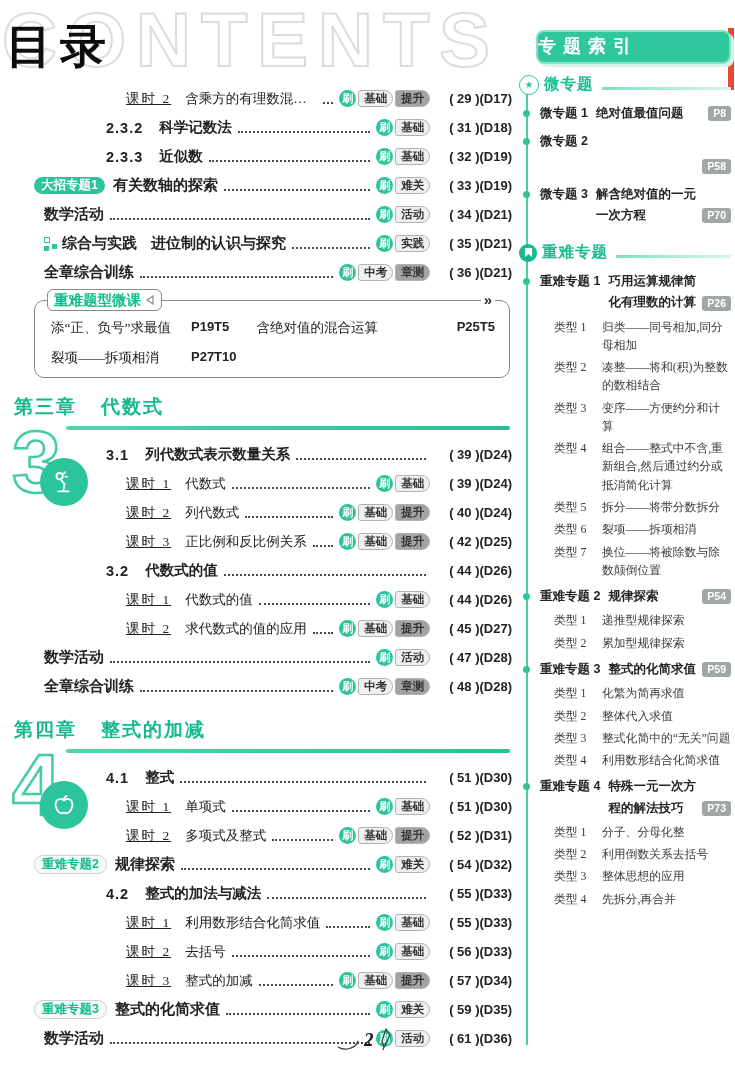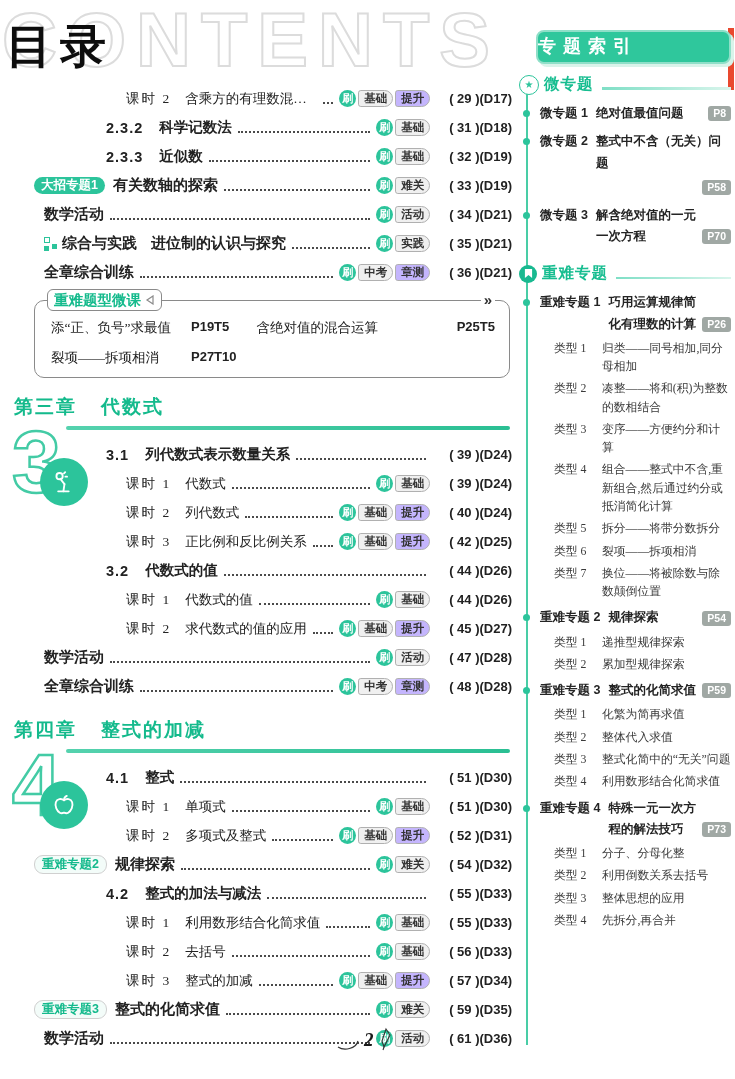--- a/index.html
+++ b/index.html
@@ -11,35 +11,35 @@
              letter-spacing:10px;white-space:nowrap;color:#fff;-webkit-text-stroke:2px #dcdcdc;
              line-height:1.05;user-select:none;}
   .cn-title{position:absolute;top:16px;left:6px;font-size:46px;font-weight:900;color:#0d0d0d;
             letter-spacing:8px;}
   .red-tab{position:absolute;right:1px;top:28px;width:6px;height:62px;background:#e9492f;}
 
   
   .main{position:absolute;left:0;top:84px;width:520px;}
   .row{display:flex;align-items:center;height:29px;padding-right:8px;font-size:13.5px;white-space:nowrap;}
   .row--lesson{padding-left:126px;font-family:"Liberation Serif",serif;}
-  .row--lesson .r-lbl{margin-right:14px;letter-spacing:2px;}
+  .row--lesson .r-lbl{margin-right:14px;letter-spacing:2px;text-decoration:underline;}
   .row--section{padding-left:106px;font-weight:bold;font-size:14.5px;}
   .row--section .r-lbl{margin-right:16px;letter-spacing:1px;}
   .row--activity{padding-left:44px;font-weight:bold;font-size:15px;}
   .row--special{padding-left:34px;font-weight:bold;font-size:15px;}
   .row--practice{padding-left:44px;font-weight:bold;font-size:15px;}
   .row--practice .r-lbl{margin-right:14px;}
   .r-title{overflow:hidden;text-overflow:ellipsis;}
   .leader{flex:1;border-bottom:2px dotted #4a4a4a;margin:8px 6px 0 6px;min-width:10px;}
   .r-page{font-weight:600;font-size:13px;margin-left:17px;font-family:"Liberation Sans",sans-serif;}
   .shua{display:inline-block;width:17px;height:17px;border-radius:50%;background:#2cc49b;color:#fff;
         font-size:11px;line-height:17px;text-align:center;font-weight:bold;margin-right:2px;flex:none;}
   .tag{display:inline-block;font-size:11.5px;font-weight:600;color:#333;border:1px solid #b0b0b0;
        background:#f0f0f0;padding:0 5px;line-height:15px;border-radius:3px 9px 9px 3px;margin-right:2px;flex:none;}
-  .tag-alt{background:#c4b5fd;}
+  .tag-alt{background:#a3a3a3;}
   .sp-badge{flex:none;margin-right:8px;font-size:12.5px;line-height:17px;padding:0 7px;border-radius:9px;}
   .sp-filled{background:#2cc49b;color:#fff;}
   .sp-outline{border:1px solid #d0d0d0;color:#14b98c;background:#f3fcf9;}
   .blocks{position:relative;width:13px;height:14px;margin-right:5px;flex:none;}
   .blocks i{position:absolute;width:5px;height:5px;}
   .blocks i:nth-child(1){left:0;top:0;border:1.4px solid #2cc49b;width:4px;height:4px;}
   .blocks i:nth-child(2){left:0;bottom:0;background:#2cc49b;}
   .blocks i:nth-child(3){right:0;bottom:2px;background:#2cc49b;}
 
   
@@ -400,21 +400,20 @@
         <div class="sb-item">
           <div class="sb-head">
             <span class="sb-lbl">微专题 1</span>
             <span class="sb-title">绝对值最值问题</span>
             <span class="pbadge">P8</span>
           </div>
         </div>
         <div class="sb-item">
           <div class="sb-head">
             <span class="sb-lbl">微专题 2</span>
-            <span class="sb-title">整式中不含（无关）问题</span>
           </div>
           <div class="pline"><span class="pbadge">P58</span></div>
         </div>
         <div class="sb-item">
           <div class="sb-head">
             <span class="sb-lbl">微专题 3</span>
             <span class="sb-title">解含绝对值的一元一次方程</span>
             <span class="pbadge">P70</span>
           </div>
         </div>

